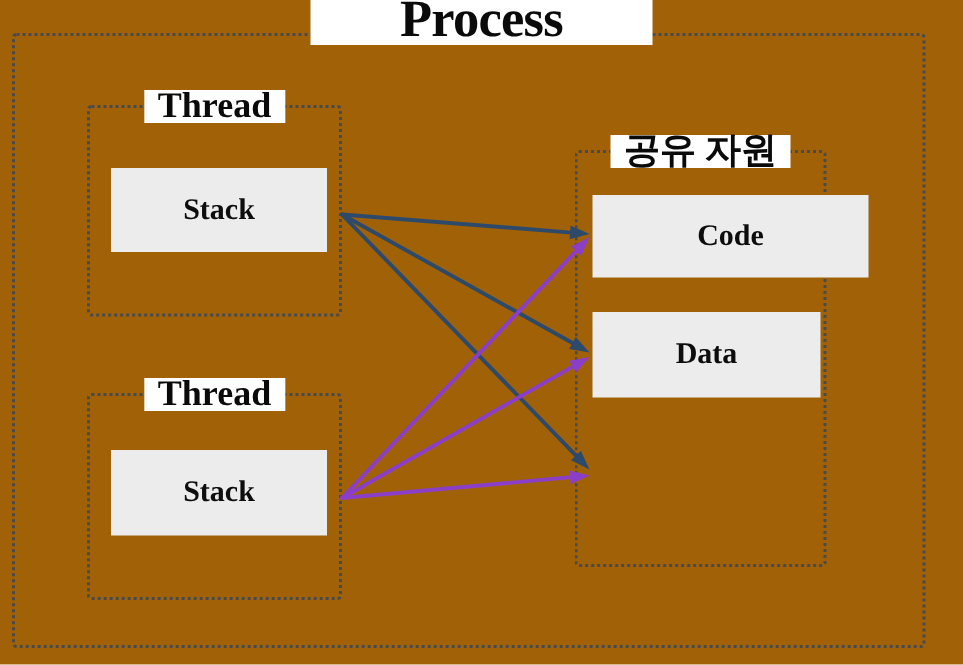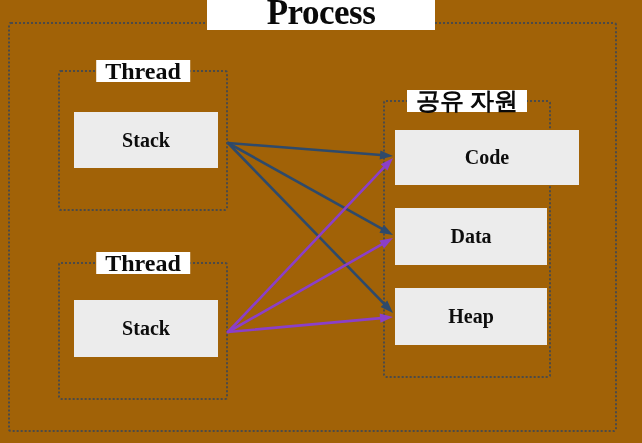--- a/index.html
+++ b/index.html
@@ -117,21 +117,20 @@
   <div class="group-box" id="thread-box-2">
     <div class="group-title">Thread</div>
   </div>
   <div class="cell" id="stack-cell-2">Stack</div>
 
   <div class="group-box" id="shared-box">
     <div class="group-title">공유 자원</div>
   </div>
   <div class="cell" id="code-cell">Code</div>
   <div class="cell" id="data-cell">Data</div>
-  <div class="cell" id="heap-cell">Heap</div>
 
   <svg id="connectors" viewBox="0 0 642 443">
       <line x1="228" y1="143" x2="381.0769490952189" y2="155.0606081105324" stroke="#2e4a6b" stroke-width="2.6" stroke-linecap="round"></line>
       <polygon points="393,156 379.6788574871484,159.56471066880556 380.40146663289266,150.39313304974314" fill="#2e4a6b"></polygon>
       <line x1="228" y1="143" x2="382.55405020450854" y2="229.17559162918053" stroke="#2e4a6b" stroke-width="2.6" stroke-linecap="round"></line>
       <polygon points="393,235 379.4055496783312,232.68679433433172 383.88586380973084,224.65144833779985" fill="#2e4a6b"></polygon>
       <line x1="228" y1="143" x2="384.67015448906284" y2="304.41773492812536" stroke="#2e4a6b" stroke-width="2.6" stroke-linecap="round"></line>
       <polygon points="393,313 380.6449489153172,306.8752377438077 387.2466912782977,300.46766427385603" fill="#2e4a6b"></polygon>
       <line x1="228" y1="332" x2="384.7704246672089" y2="166.67846126003428" stroke="#8b3fc8" stroke-width="2.6" stroke-linecap="round"></line>
       <polygon points="393,158 387.392679136277,170.5983313470974 380.7169397054814,164.2678887834119" fill="#8b3fc8"></polygon>

